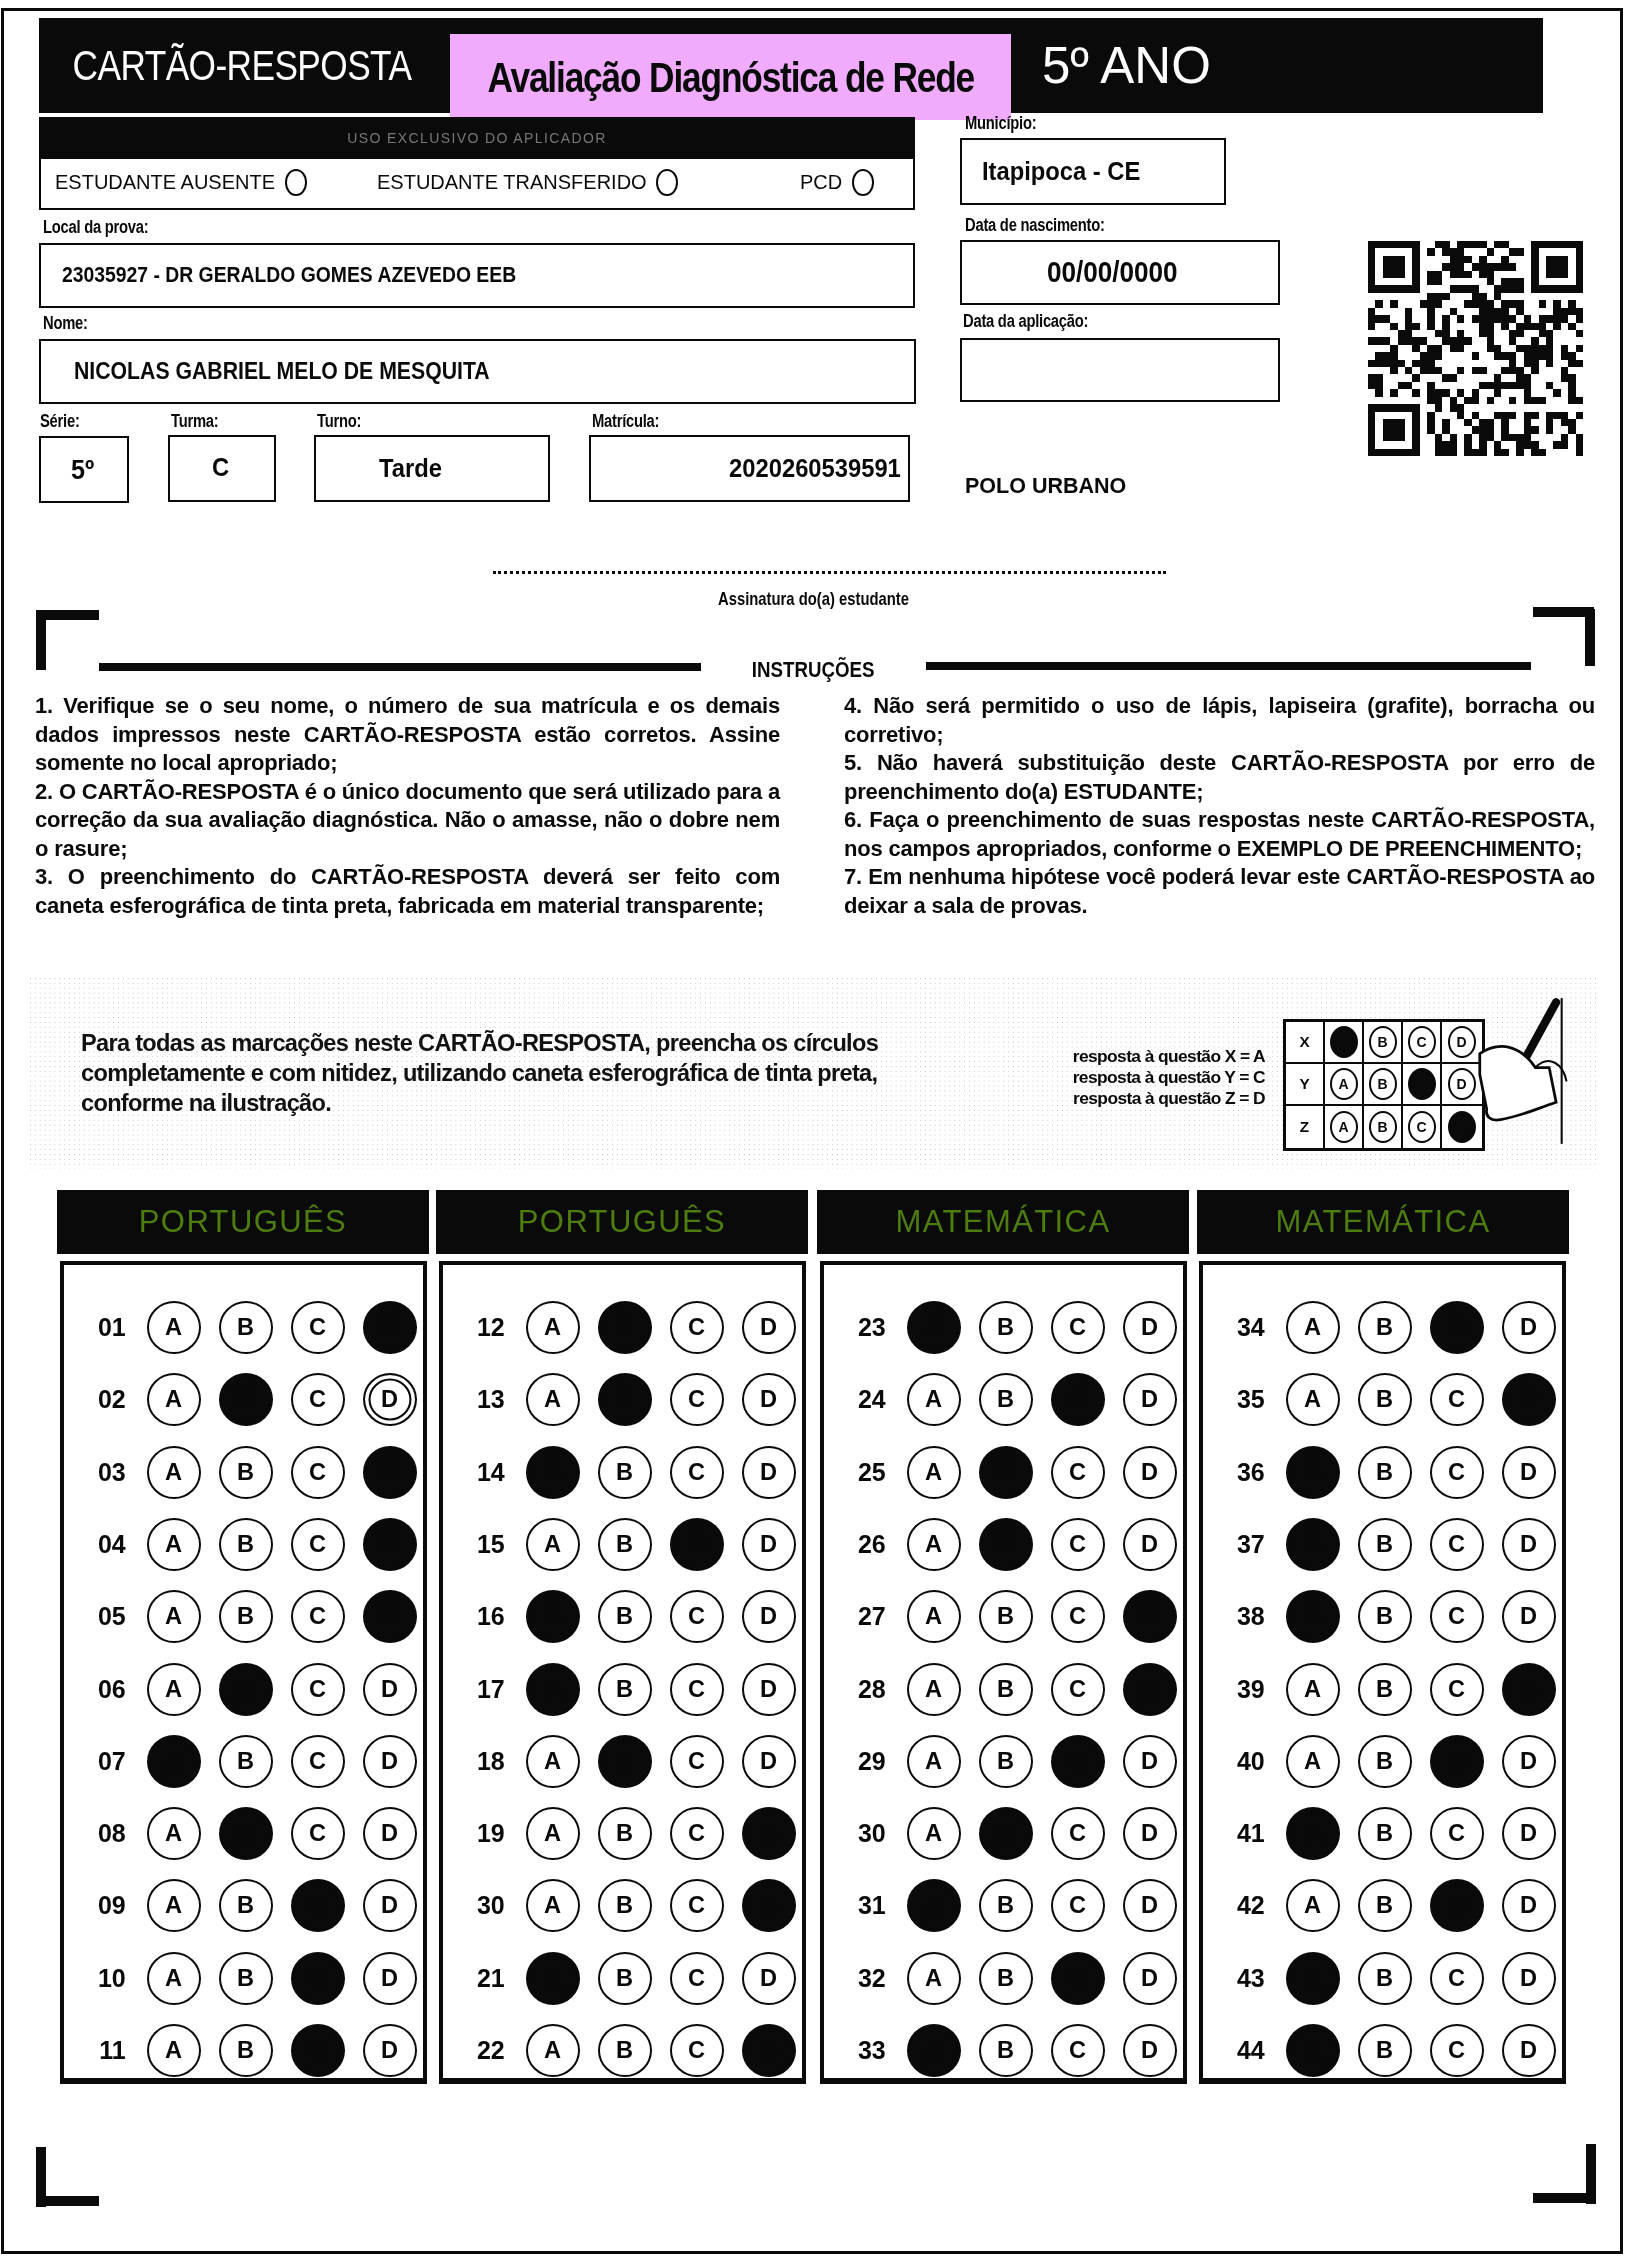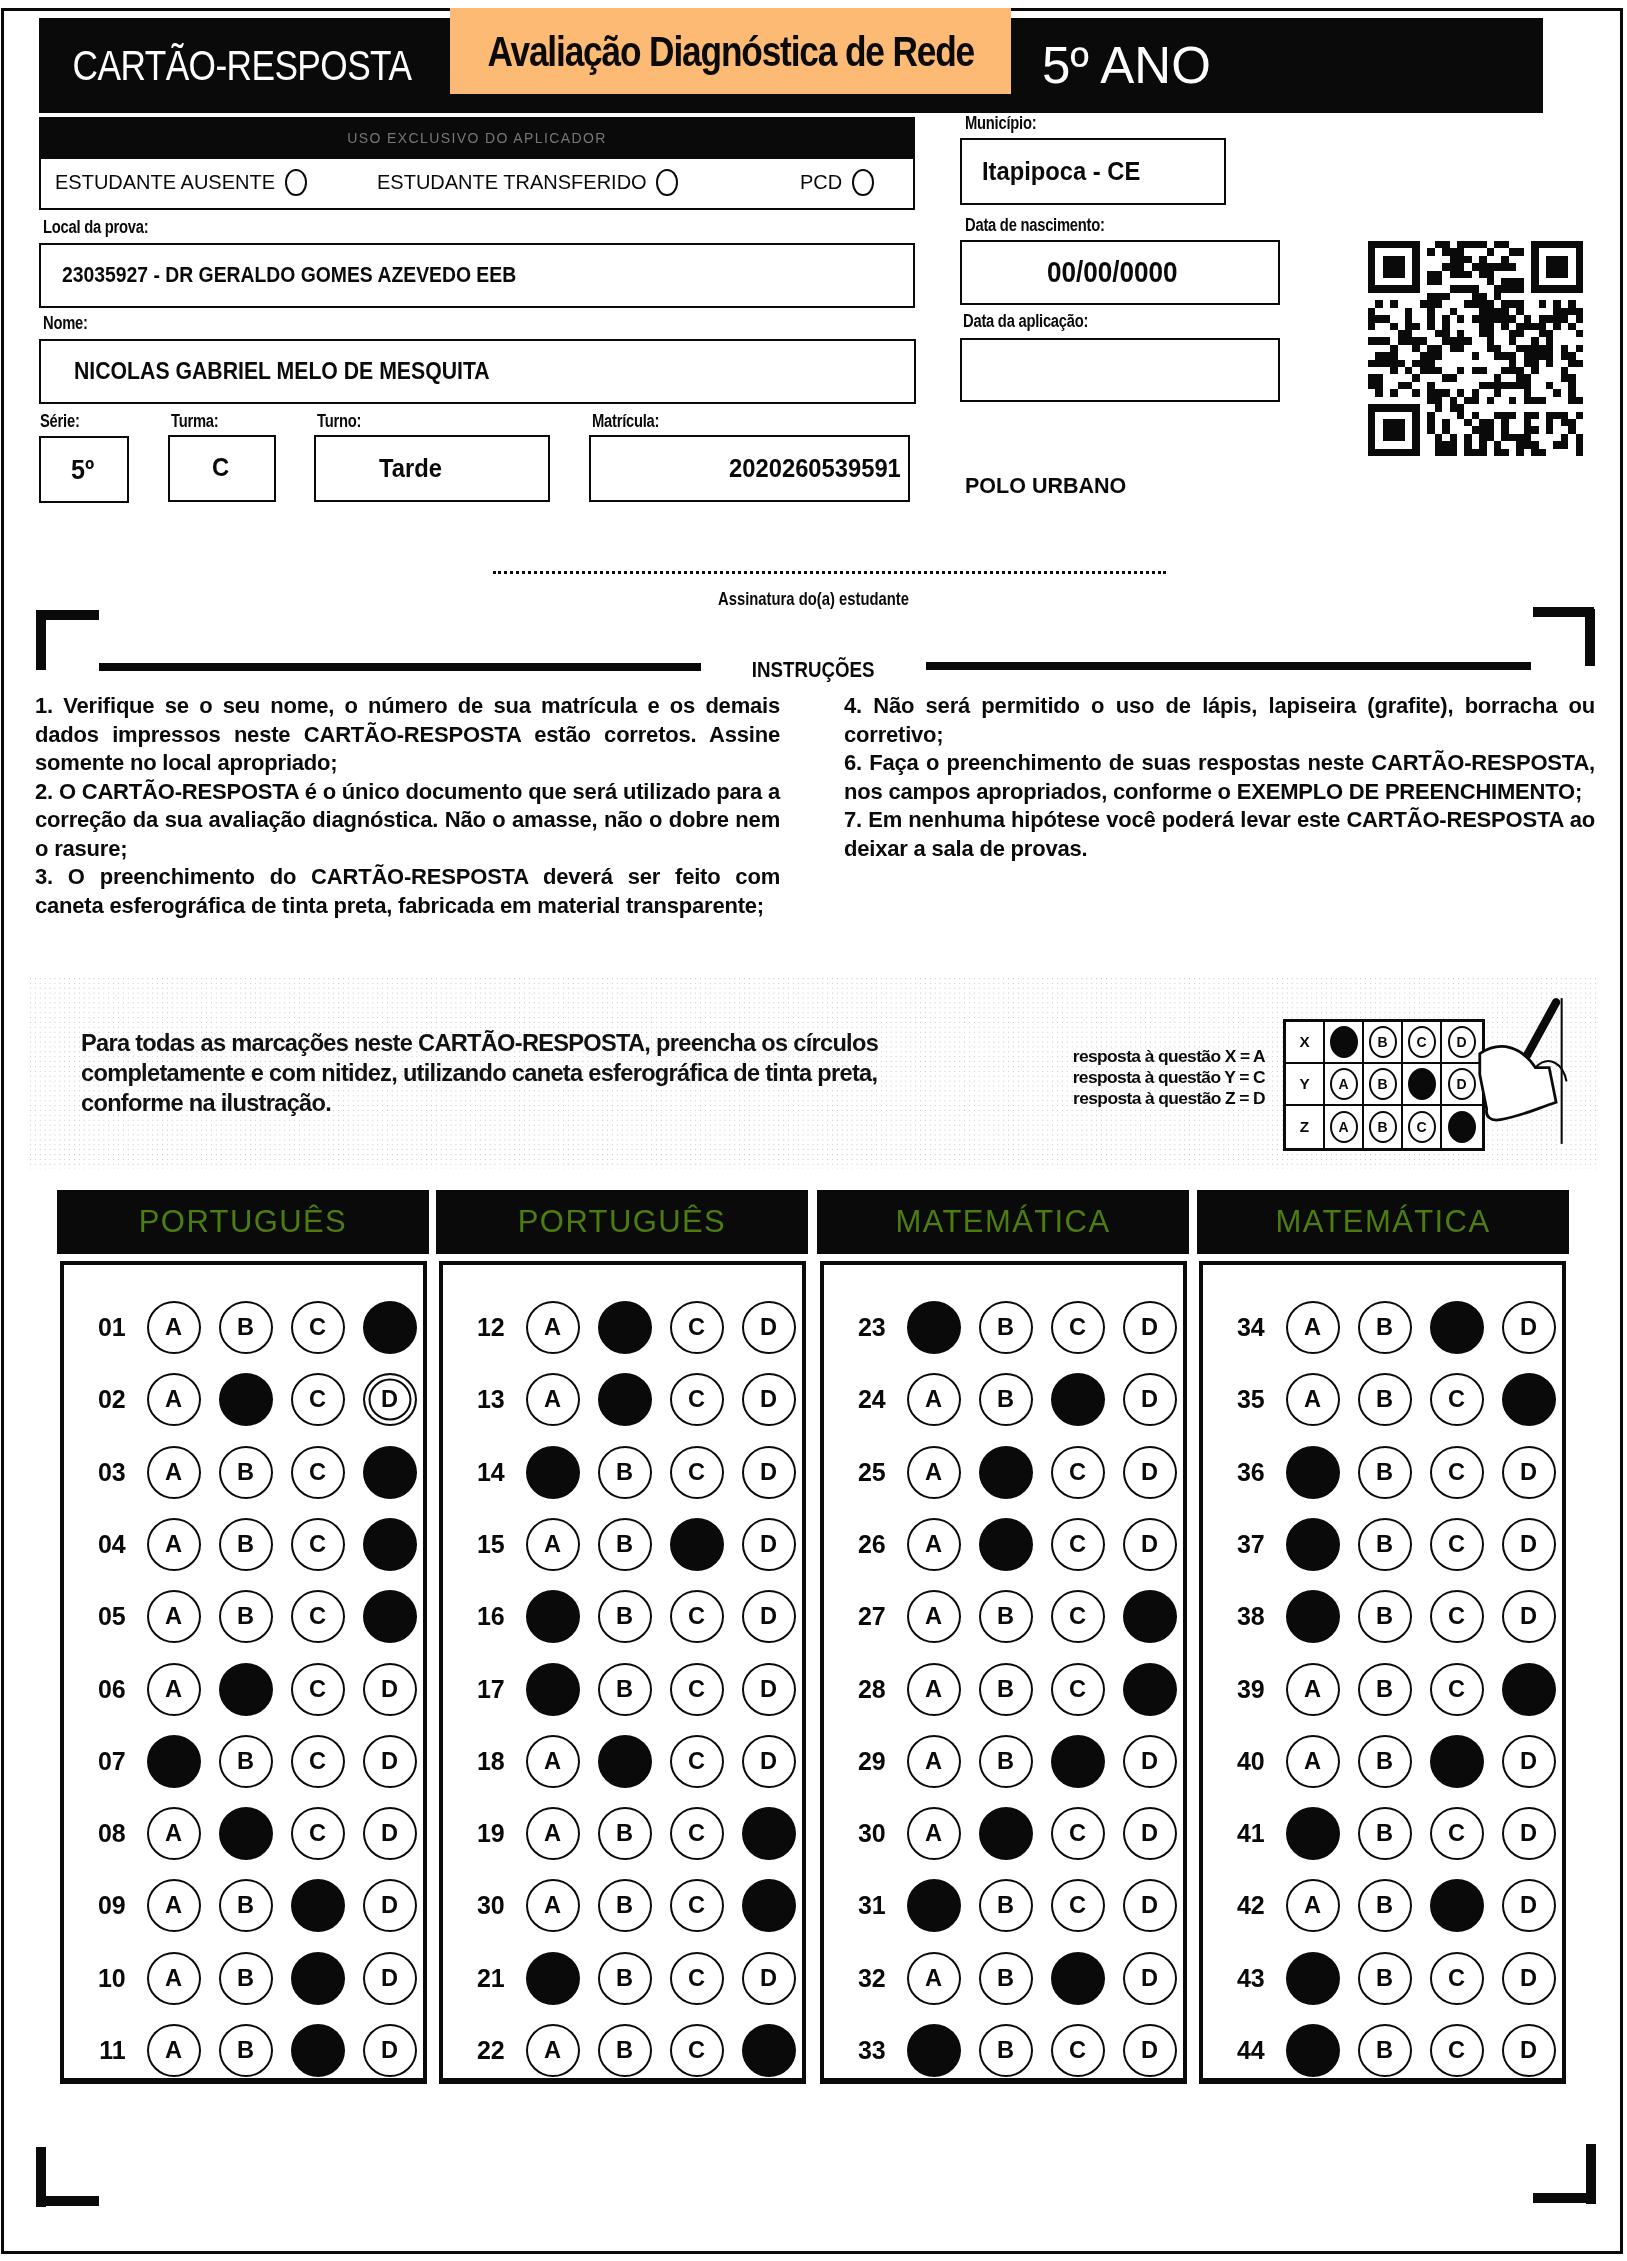--- a/index.html
+++ b/index.html
@@ -4,21 +4,21 @@
 <style>
   * { box-sizing: border-box; margin: 0; padding: 0; }
   html, body { width: 1627px; height: 2261px; background: #fff; }
   body { font-family: "Liberation Sans", sans-serif; color: #0a0a0a; position: relative; overflow: hidden; }
   .sheet { position: absolute; left: 1.4px; top: 8.3px; width: 1622px; height: 2246px; border: 3.5px solid #0a0a0a; }
   .abs { position: absolute; }
 
   
   .hdr-black { position: absolute; left: 39px; top: 18px; width: 1504px; height: 95px; background: #0a0a0a; }
   .hdr-left { position: absolute; left: 39px; top: 18px; width: 406px; height: 95px; color: #fff; font-size: 42px; display: flex; align-items: center; justify-content: center; transform: scaleX(0.84); transform-origin: center; letter-spacing: -0.7px; }
-  .hdr-mid { position: absolute; left: 450px; top: 8px; width: 561px; height: 86px; background: #fdba74; display: flex; align-items: center; justify-content: center; font-size: 43px; font-weight: bold; letter-spacing: -1.4px; }
+  .hdr-mid { position: absolute; left: 450px; top: 34px; width: 561px; height: 86px; background: #f0abfc; display: flex; align-items: center; justify-content: center; font-size: 43px; font-weight: bold; letter-spacing: -1.4px; }
   .hdr-mid span { display: inline-block; transform: scaleX(0.82); white-space: nowrap; }
   .hdr-right { position: absolute; left: 1042px; top: 18px; height: 95px; color: #fff; font-size: 51px; display: flex; align-items: center; }
 
   
   .applicant-bar { position: absolute; left: 39px; top: 117px; width: 876px; height: 42px; background: #0a0a0a; color: #777; font-size: 14px; display: flex; align-items: center; justify-content: center; letter-spacing: 1.4px; }
   .applicant-box { position: absolute; left: 39px; top: 157px; width: 876px; height: 53px; border: 2.8px solid #0a0a0a; border-top: none; display: flex; align-items: center; font-size: 20px; }
   .opt { display: flex; align-items: center; gap: 9.7px; position: absolute; }
   .opt .circ { width: 22px; height: 26.4px; border: 2.1px solid #0a0a0a; border-radius: 50%; display: inline-block; }
 
   .lbl { position: absolute; font-size: 18px; font-weight: bold; letter-spacing: -0.3px; transform: scaleX(0.82); transform-origin: left; }
@@ -488,20 +488,21 @@
 <div class="instr-rule" style="left:926px;width:605px;top:662px"></div>
 <div class="instr-title"><span>INSTRUÇÕES</span></div>
 
 <div class="instr-col" style="left:35px;width:745px">
   <p>1. Verifique se o seu nome, o número de sua matrícula e os demais dados impressos neste CARTÃO-RESPOSTA estão corretos. Assine somente no local apropriado;</p>
   <p>2. O CARTÃO-RESPOSTA é o único documento que será utilizado para a correção da sua avaliação diagnóstica. Não o amasse, não o dobre nem o rasure;</p>
   <p>3. O preenchimento do CARTÃO-RESPOSTA deverá ser feito com caneta esferográfica de tinta preta, fabricada em material transparente;</p>
 </div>
 <div class="instr-col" style="left:844px;width:751px">
   <p>4. Não será permitido o uso de lápis, lapiseira (grafite), borracha ou corretivo;</p>
+  <p>5. Não haverá substituição deste CARTÃO-RESPOSTA por erro de preenchimento do(a) ESTUDANTE;</p>
   <p>6. Faça o preenchimento de suas respostas neste CARTÃO-RESPOSTA, nos campos apropriados, conforme o EXEMPLO DE PREENCHIMENTO;</p>
   <p>7. Em nenhuma hipótese você poderá levar este CARTÃO-RESPOSTA ao deixar a sala de provas.</p>
 </div>
 
 <div class="example-bg"></div>
 <div class="example-text">Para todas as marcações neste CARTÃO-RESPOSTA, preencha os círculos completamente e com nitidez, utilizando caneta esferográfica de tinta preta, conforme na ilustração.</div>
 <div class="example-legend">
   <div>resposta à questão X = A</div>
   <div>resposta à questão Y = C</div>
   <div>resposta à questão Z = D</div>

